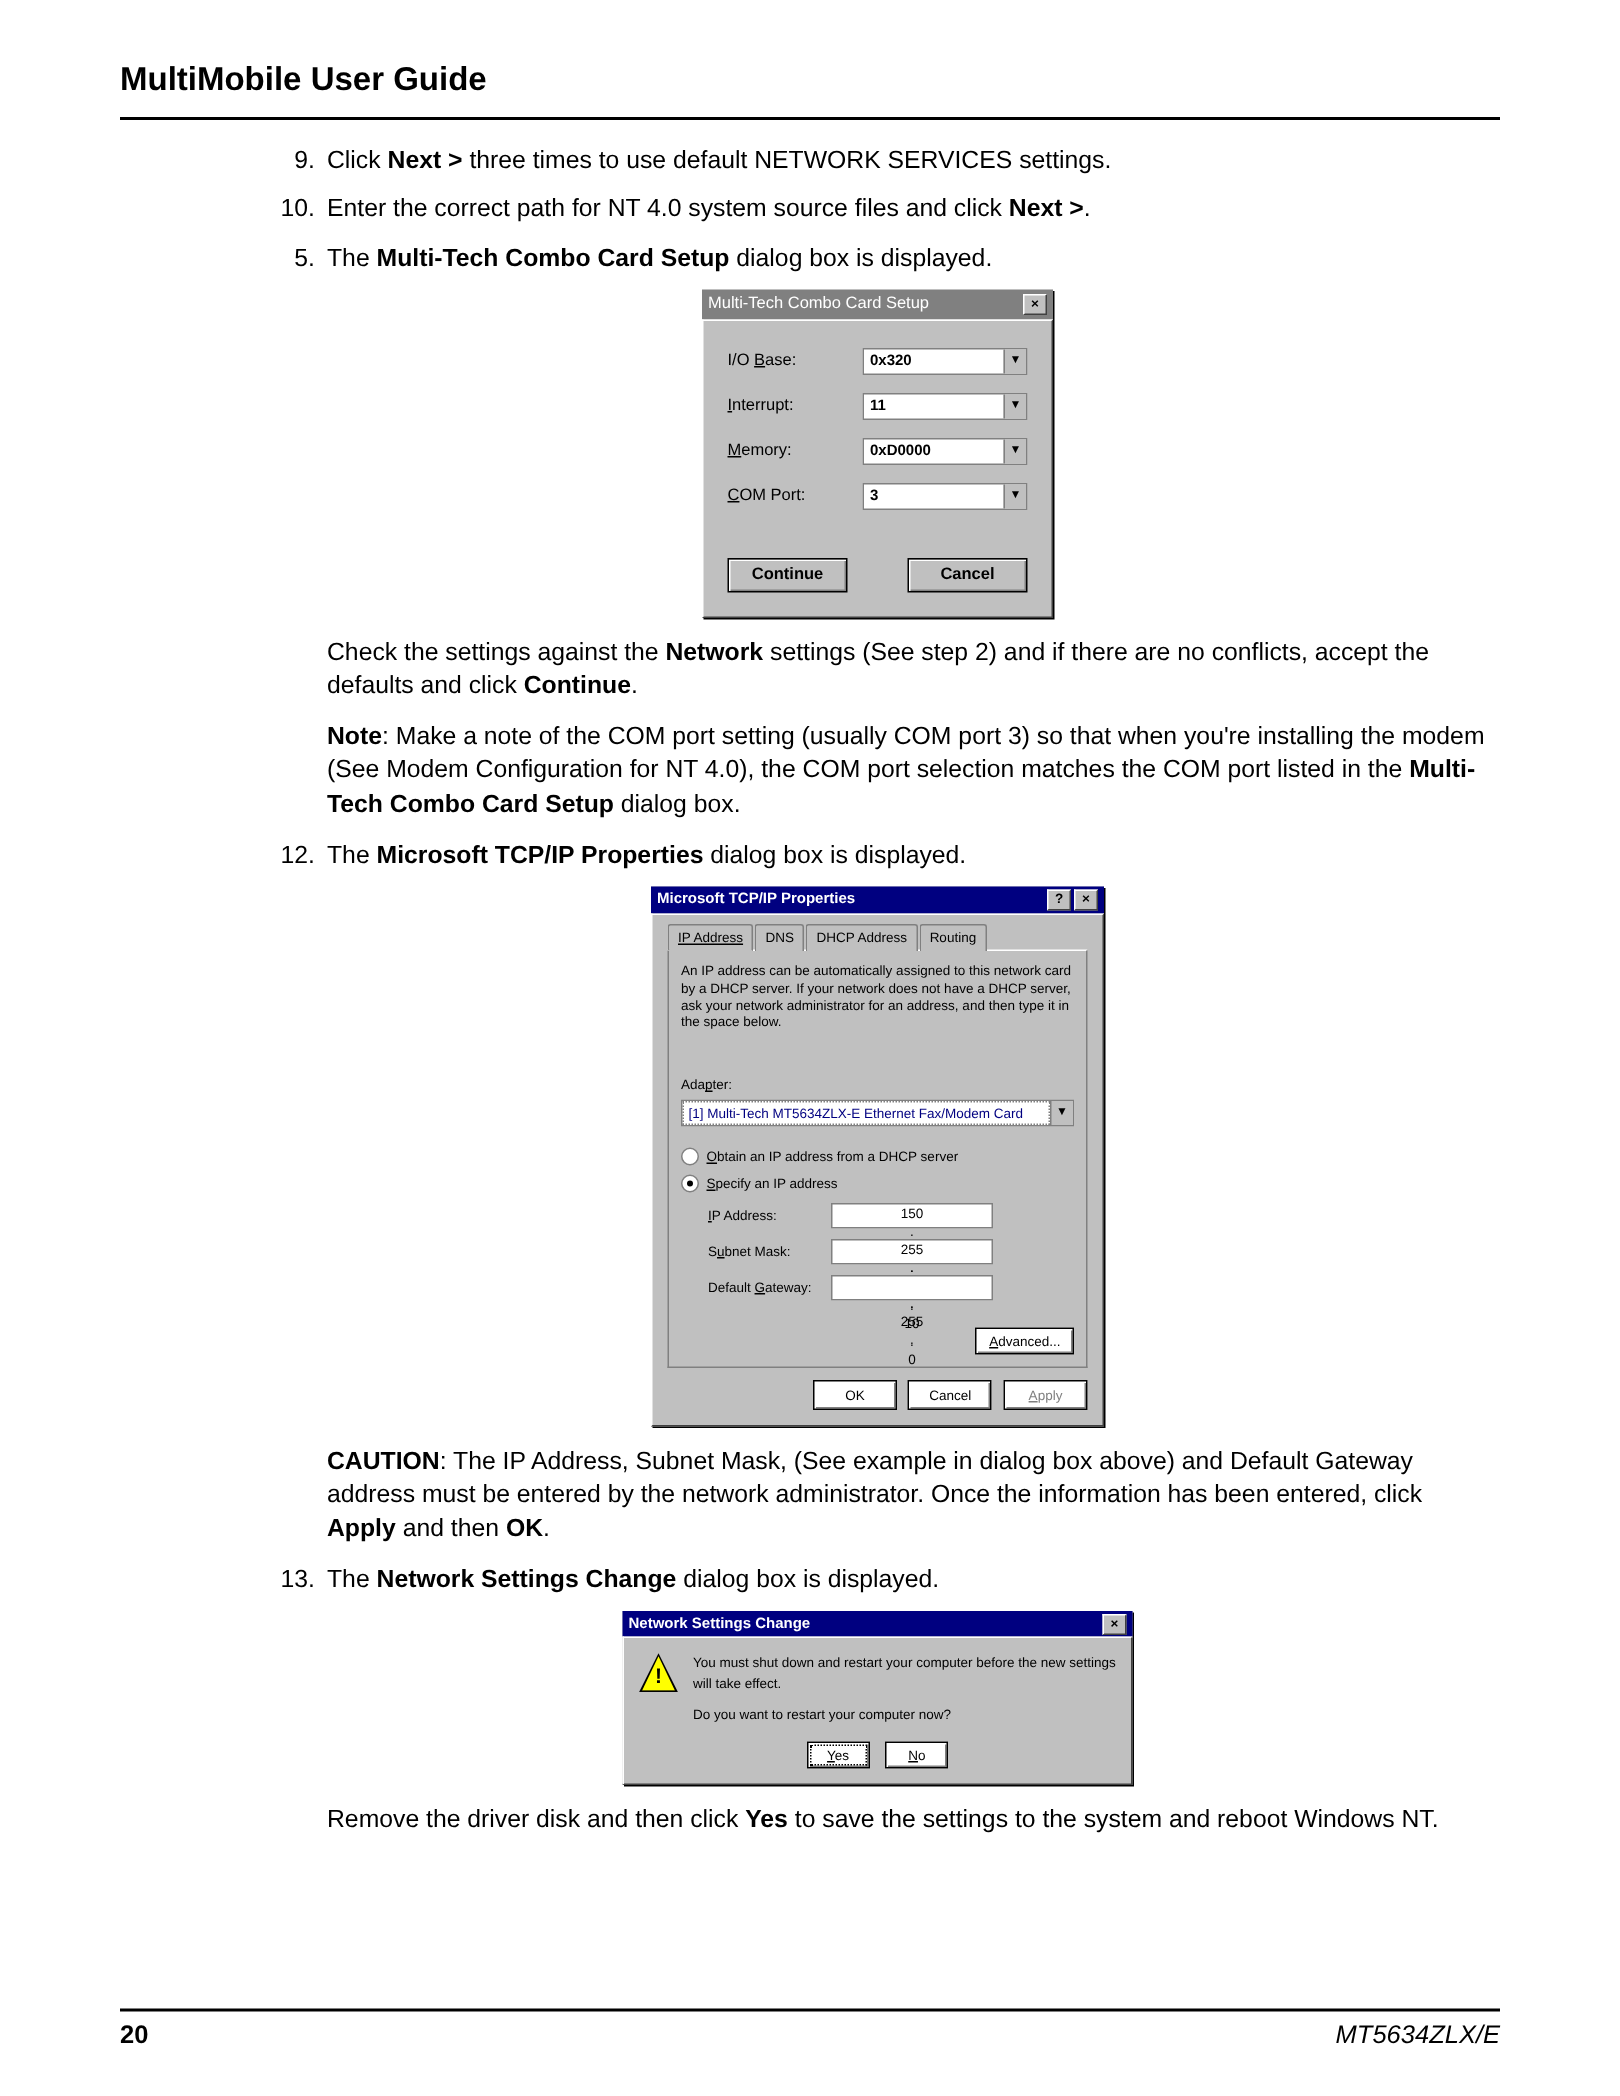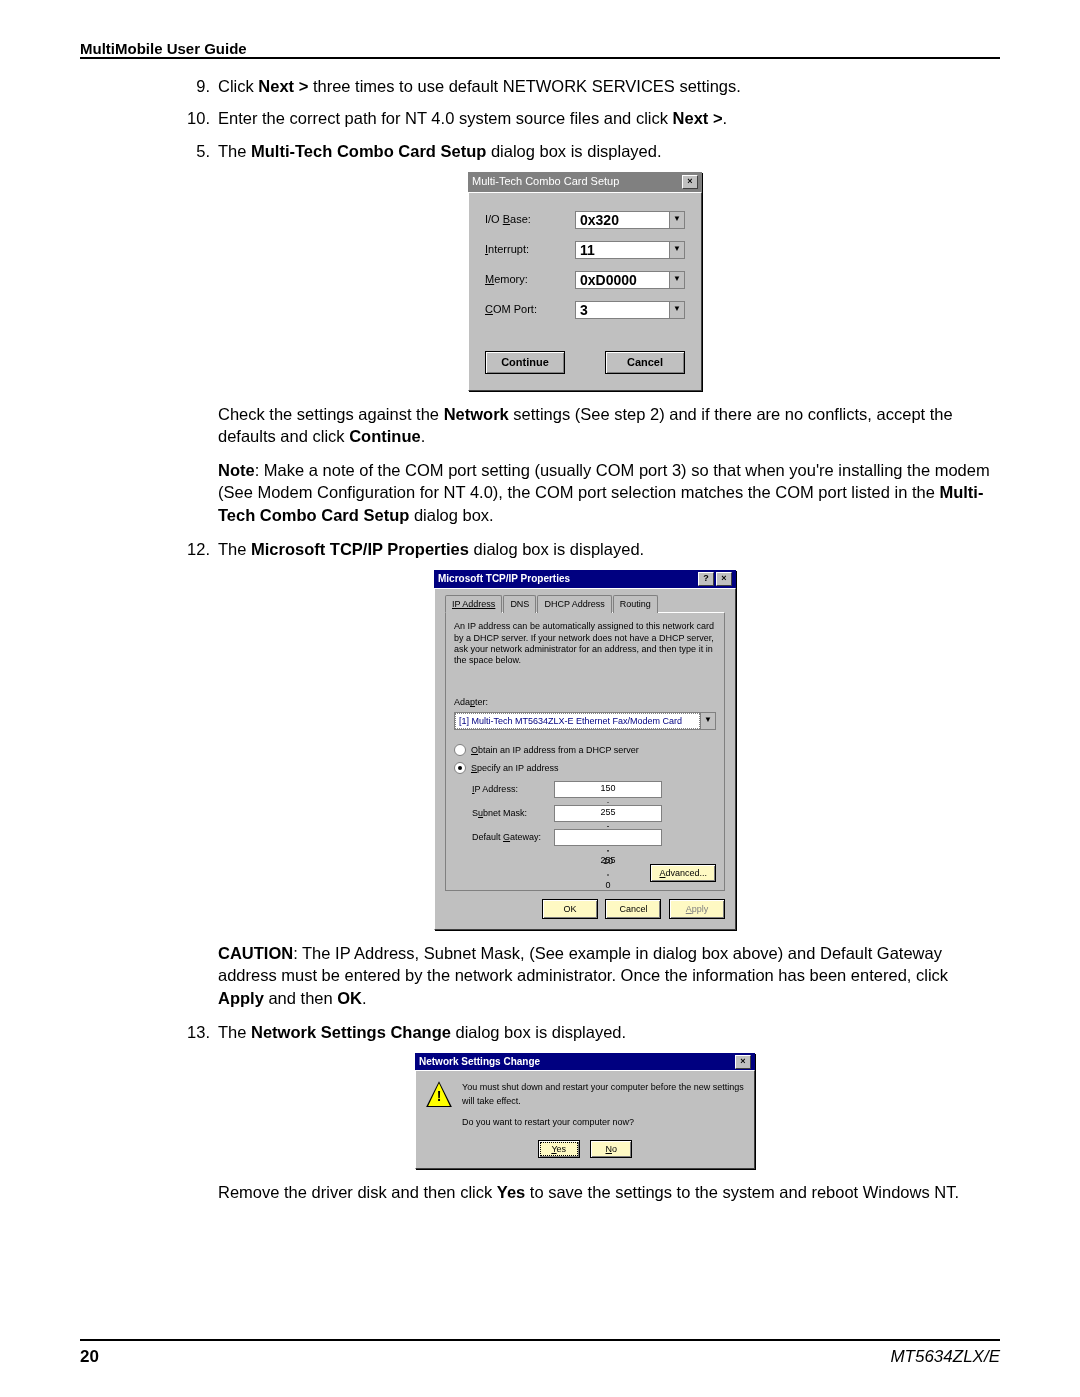--- a/index.html
+++ b/index.html
@@ -11,22 +11,22 @@
   }
   .page {
     width: 1080px;
     height: 1397px;
     box-sizing: border-box;
     padding: 40px 80px 30px 80px;
     position: relative;
   }
   .header-title {
     font-weight: bold;
-    font-size: 15px;
-    margin-bottom: 0;
+    font-size: 22px;
+    margin-bottom: 12px;
   }
   .header-rule {
     border: none;
     border-top: 2px solid #000;
     margin: 0 0 16px 0;
   }
   .content {
     margin-left: 100px;
     margin-right: 10px;
     font-size: 16.5px;
@@ -98,21 +98,21 @@
     display: flex;
     background: #fff;
     border: 1px solid #808080;
     height: 18px;
     box-sizing: border-box;
   }
   .dlg1-combo .val {
     flex: 1;
     padding: 1px 4px;
     font-weight: bold;
-    font-size: 14px;
+    font-size: 10px;
     line-height: 14px;
   }
   .dd-arrow {
     width: 14px;
     background: #c0c0c0;
     border-left: 1px solid #808080;
     text-align: center;
     font-size: 8px;
     line-height: 14px;
   }
@@ -189,21 +189,21 @@
   .radio { width:10px;height:10px;border-radius:50%;border:1px solid #808080;background:#fff;margin-right:5px;display:inline-flex;align-items:center;justify-content:center;}
   .radio.sel::after{content:"";width:4px;height:4px;background:#000;border-radius:50%;}
   .ip-group { margin-left:18px; }
   .ip-row {display:flex;align-items:center;margin:7px 0;}
   .ip-label{width:82px;font-size:9px;}
   .ip-box{background:#fff;border:1px solid #808080;height:15px;width:100px;display:flex;align-items:center;font-size:9px;padding:0 3px;flex-direction:column;}
   .ip-box span{flex:1;text-align:center;}
   .ip-box .dot{flex:0;padding:0 1px;}
   .adv-btn-row{text-align:right;margin-top:18px;}
   .win-btn-sm {
-    background:#fef9c3;
+    background:#ffffff;
     border:1px solid #000;
     box-shadow: inset 1px 1px 0 #fff, inset -1px -1px 0 #808080;
     padding:2px 8px;
     font-size:9px;
     display:inline-block;
   }
   .dlg2-btns{text-align:right;margin-top:8px;}
   .dlg2-btns .win-btn-sm{width:54px;text-align:center;margin-left:5px;padding:3px 0;}
   .disabled{color:#808080;}
 

